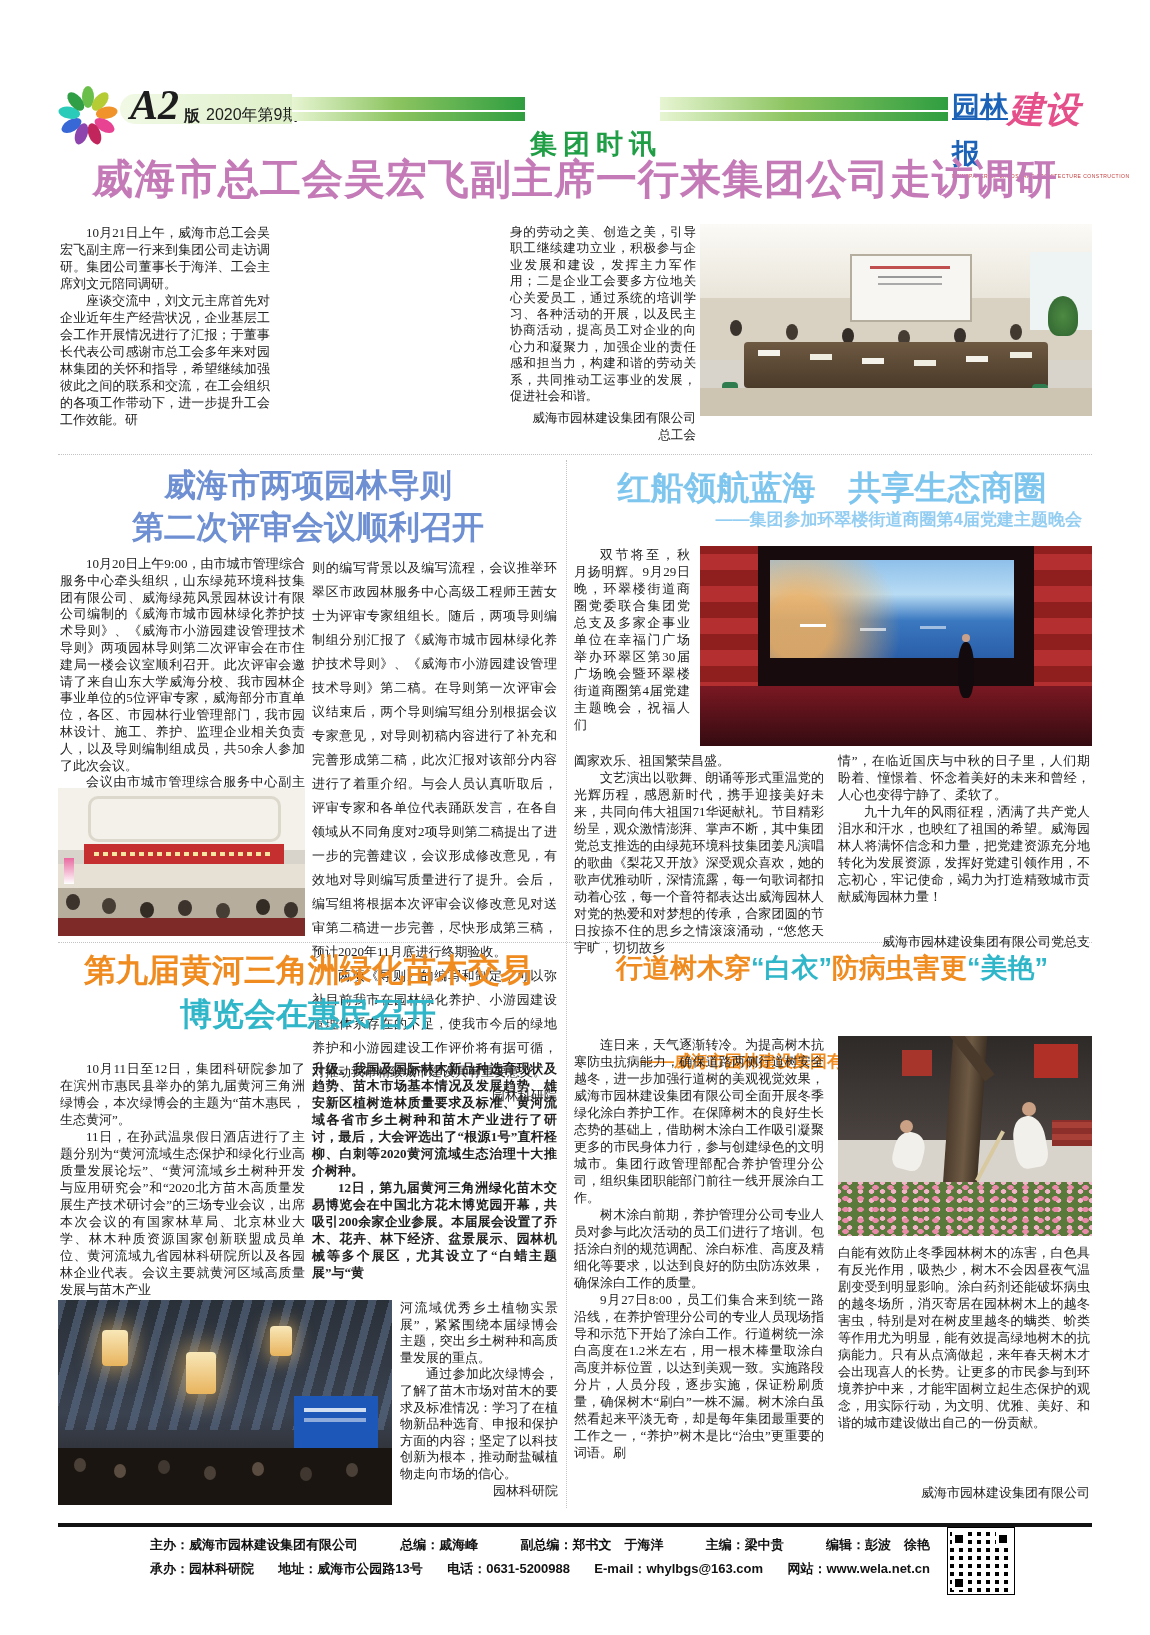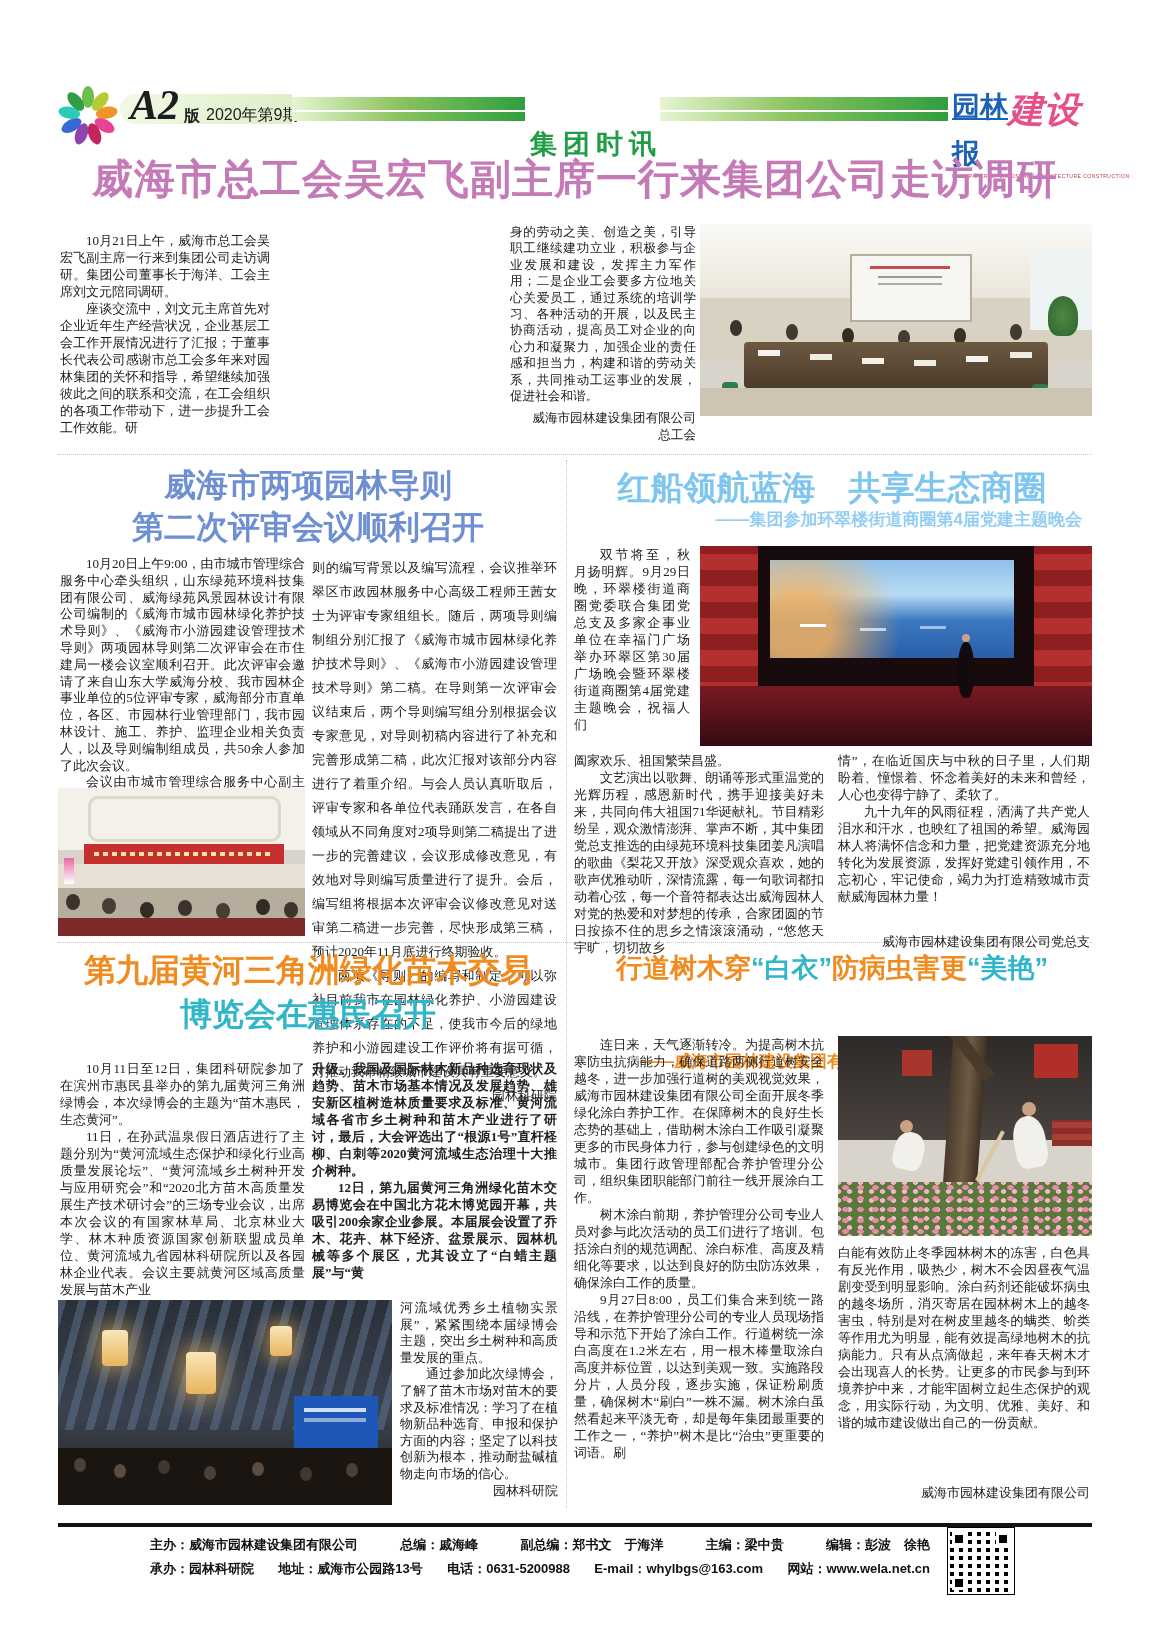--- a/index.html
+++ b/index.html
@@ -72,21 +72,21 @@
   <div class="abs sans section-ttl" style="left:530px;top:94px;margin-top:32px;">集团时讯</div>
   <div class="abs gbar" style="left:660px;top:97px;width:288px;"></div>
 
   <div class="abs sans" style="left:952px;top:86px;width:145px;">
     <span class="mast-blue" style="font-size:28px;vertical-align:6px;text-decoration:underline;">园林</span><span class="mast-pink" style="font-size:36px;font-family:'Liberation Serif',serif;">建设</span><span class="mast-blue" style="font-size:28px;vertical-align:2px;">报</span>
     <div class="mast-tag">NEWSPAPER OF LANDSCAPE ARCHITECTURE CONSTRUCTION</div>
   </div>
 
   <div class="abs sans h-main" style="left:58px;top:152px;width:1034px;">威海市总工会吴宏飞副主席一行来集团公司走访调研</div>
 
-  <div class="abs body-txt" style="left:60px;top:224px;width:210px;margin-top:8px;">
+  <div class="abs body-txt" style="left:60px;top:224px;width:210px;">
     <p class="ind">10月21日上午，威海市总工会吴宏飞副主席一行来到集团公司走访调研。集团公司董事长于海洋、工会主席刘文元陪同调研。</p>
     <p class="ind">座谈交流中，刘文元主席首先对企业近年生产经营状况，企业基层工会工作开展情况进行了汇报；于董事长代表公司感谢市总工会多年来对园林集团的关怀和指导，希望继续加强彼此之间的联系和交流，在工会组织的各项工作带动下，进一步提升工会工作效能。研</p>
   </div>
   <div class="abs body-txt" style="left:510px;top:224px;width:186px;font-size:12.6px;line-height:16.4px;">
     <p>身的劳动之美、创造之美，引导职工继续建功立业，积极参与企业发展和建设，发挥主力军作用；二是企业工会要多方位地关心关爱员工，通过系统的培训学习、各种活动的开展，以及民主协商活动，提高员工对企业的向心力和凝聚力，加强企业的责任感和担当力，构建和谐的劳动关系，共同推动工运事业的发展，促进社会和谐。</p>
     <p style="text-align:right;margin-top:6px;">威海市园林建设集团有限公司</p>
     <p style="text-align:right;">总工会</p>
   </div>
 
   <div class="abs photo" style="left:700px;top:224px;width:392px;height:192px;">

